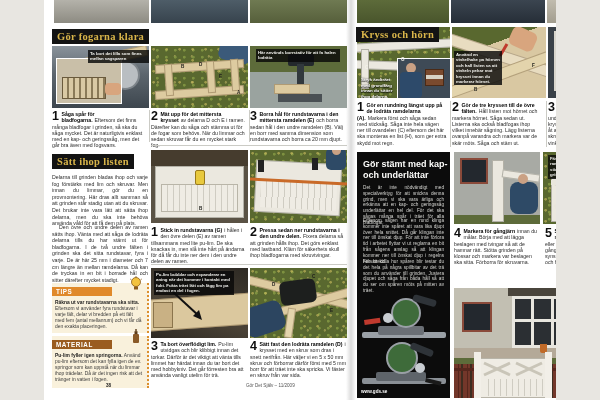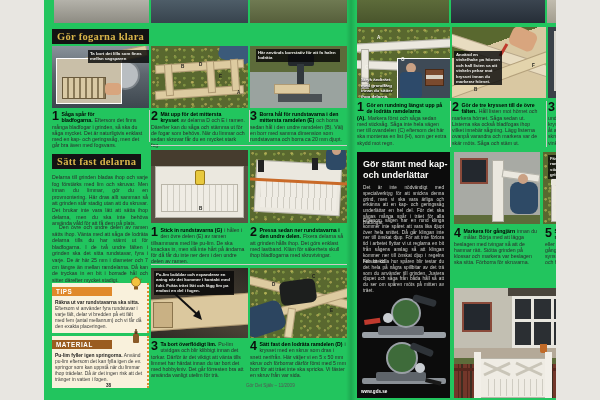--- a/index.html
+++ b/index.html
@@ -1,16 +1,16 @@
 <!DOCTYPE html>
 <html><head>
 <meta charset="utf-8">
 <style>
   html,body{margin:0;padding:0;background:#e8e6e1}
-  #spread{position:relative;width:512px;height:400px;background:#22c55e;overflow:hidden;
+  #spread{position:relative;width:512px;height:400px;background:#ffffff;overflow:hidden;
           font-family:"Liberation Sans",sans-serif;margin:0 auto}
   .hdr{position:absolute;background:#131313;color:#d9b54a;font-family:"Liberation Serif",serif;
        font-weight:bold;font-size:10.5px;line-height:15px;padding:0 5px;letter-spacing:.3px;white-space:nowrap}
   .ph{position:absolute;overflow:hidden;background:#888}
   .grass{background-color:#59682f;
     background-image:radial-gradient(circle at 20% 30%, rgba(216,198,100,.55) 1px, transparent 1.6px),
                      radial-gradient(circle at 70% 60%, rgba(130,150,66,.9) 1px, transparent 1.8px),
                      radial-gradient(circle at 40% 80%, rgba(232,212,122,.4) 1px, transparent 1.4px);
     background-size:13px 11px,9px 7px,17px 13px}
   .wd{position:absolute;background:#ddcba0;border:1px solid rgba(92,66,34,.35);box-sizing:border-box}
@@ -97,21 +97,21 @@
   <div class="step" style="left:107px;top:111px;width:95px">
     <span class="num">2</span><b>Mät upp för det mittersta krysset</b><span>av delarna D och E i ramen. Därefter kan du såga och stämma ut för de fogar som behövs. När du limmar och sedan skruvar får du en mycket stark fog.</span>
   </div>
   <div class="step" style="left:206px;top:111px;width:96px">
     <span class="num">3</span><b>Borra hål för rundstavarna i den mittersta ramdelen (E)</b><span>och borra sedan hål i den undre ramdelen (B). Välj en borr med samma dimension som rundstavarna och borra ca 20 mm djupt.</span>
   </div>
   <div class="rule-v" style="left:104.5px;top:110px;height:32px"></div>
   <div class="rule-v" style="left:204.5px;top:110px;height:32px"></div>
   <div class="rule-h" style="left:107px;top:145px;width:196px"></div>
 
-  <div class="hdr" style="left:8px;top:154px">Sätt fast delarna</div>
+  <div class="hdr" style="left:8px;top:154px">Sätt ihop listen</div>
   <div class="intro" style="left:8px;top:174px;width:96px">Delarna till grinden bladas ihop och varje fog förstärks med lim och skruvar. Men innan du limmar, gör du en provmontering. Här dras allt samman så att grinden står stadig utan att du skruvar. Det brukar inte vara lätt att sätta ihop delarna, men du ska inte behöva använda våld för att få dem på plats.</div>
   <div class="intro indent" style="left:8px;top:224px;width:96px">Den övre och undre delen av ramen sätts ihop. Vänta med att såga de lodräta delarna tills du har stämt ut för bladfogarna. I de två undre fälten i grinden ska det sitta rundstavar, fyra i varje. De är här 25 mm i diameter och 7 cm längre än mellan ramdelarna. Då kan de tryckas in en bit i borrade hål och sitter därefter mycket stadigt.</div>
 
   <div class="ph" style="left:107px;top:150px;width:97px;height:73px;background:linear-gradient(180deg,#463c2e 0 22%,#5a5244 22%)">
     <div class="ww" style="left:4px;top:16px;width:89px;height:52px"></div>
     <div class="slats" style="position:absolute;left:10px;top:34px;width:77px;height:28px;border:1px solid #b9b5a8;box-sizing:border-box"></div>
     <div style="position:absolute;left:44px;top:20px;width:8px;height:13px;background:#e8c93e;border:1px solid #9a7a1a;border-radius:2px"></div>
     <span class="lb" style="left:48px;top:56px">B</span>
   </div>
 
@@ -184,20 +184,21 @@
     </svg>
     <div class="bar" style="top:4px;background:#9a5c20;width:52px">MATERIAL</div>
     <div class="boxtxt" style="left:3px;top:17px;width:88px">
       <b>Pu-lim fyller igen springorna.</b> <span>Använd pu-lim eftersom det kan fylla igen de ev. springor som kan uppstå när du limmar ihop trädelar. Då är det ingen risk att det tränger in vatten i fogen.</span>
     </div>
   </div>
 
   <div class="footer" style="left:62px;top:383px;font-weight:bold;color:#222">38</div>
   <div class="footer" style="left:202px;top:383px">Gör Det Själv – 11/2009</div>
 
+  <div class="hdr" style="left:312px;top:27px;z-index:6">Kryss och hörn</div>
 
   <div class="ph grass" style="left:313px;top:27px;width:93px;height:71px">
     <div class="ww" style="left:-4px;top:14px;width:100px;height:9px;transform:rotate(-3deg)"></div>
     <div class="ww" style="left:-4px;top:34px;width:60px;height:9px;transform:rotate(2deg)"></div>
     <div class="ww" style="left:4px;top:22px;width:8px;height:40px"></div>
     <span class="lb lbw" style="left:20px;top:8px">A</span>
     <span class="lb lbw" style="left:8px;top:38px">C</span>
     <span class="lb lbw" style="left:44px;top:30px">G</span>
     <div style="position:absolute;left:40px;top:31px;width:53px;height:40px;background:#3e4a56;border:1px solid #fff">
       <div style="position:absolute;left:8px;top:4px;width:10px;height:10px;background:#caa184;border-radius:50%"></div>

